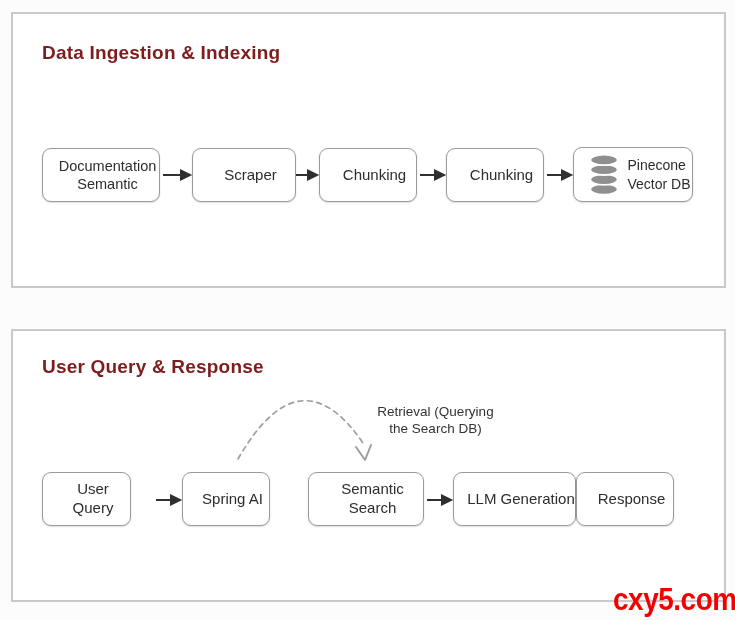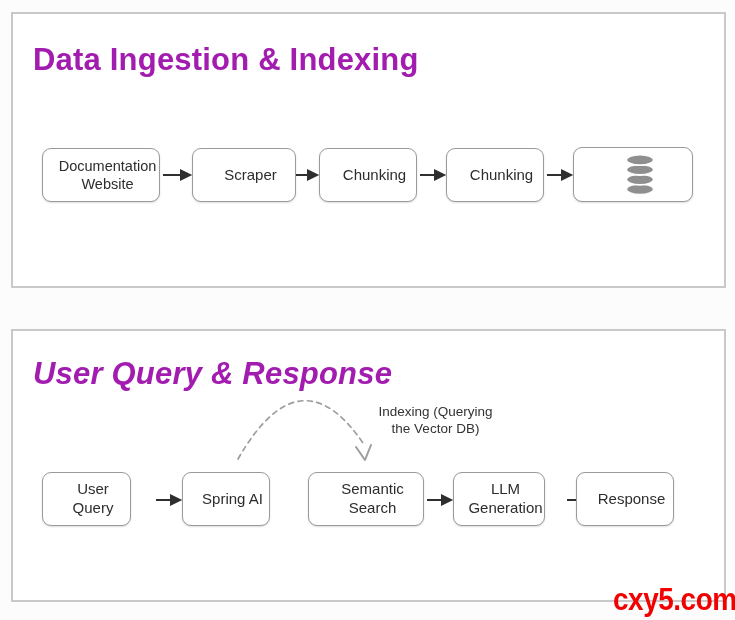--- a/index.html
+++ b/index.html
@@ -7,44 +7,44 @@
     position:relative;width:735px;height:620px;background:#fcfcfc;overflow:hidden;
     font-family:"Liberation Sans",sans-serif;
   }
   .panel{
     position:absolute;left:11px;width:715px;background:#ffffff;
     border:2px solid #c9c9c9;box-sizing:border-box;
   }
   .panel-1{top:12px;height:276px;}
   .panel-2{top:329px;height:273px;}
   .panel-title{
-    position:absolute;left:33px;font-size:31px;font-weight:bold;color:#a21caf;
+    position:absolute;left:42px;font-size:19px;font-weight:bold;color:#7f1d1d;
     letter-spacing:.2px;white-space:nowrap;
   }
   .title-1{top:42px;}
-  .title-2{top:356px;font-style:italic;}
+  .title-2{top:356px;}
   .node{
     position:absolute;background:#ffffff;border:1.5px solid #9a9a9a;border-radius:9px;
     box-sizing:border-box;display:flex;align-items:center;justify-content:center;
     text-align:center;font-size:15px;color:#2d2d2d;line-height:1.25;
     box-shadow:0 1px 2px rgba(0,0,0,.14);
     padding-left:13px;
   }
   .row1{top:148px;height:54px;}
   .row2{top:472px;height:54px;}
   .n-doc{left:42px;width:118px;font-size:14.5px;}
   .n-scraper{left:192px;width:104px;}
   .n-chunk1{left:319px;width:98px;}
   .n-chunk2{left:446px;width:98px;}
   .n-pinecone{left:573px;width:120px;top:147px;height:55px;gap:7px;font-size:14px;}
   .n-pinecone .db-text{text-align:left;line-height:1.3;}
   .n-uq{left:42px;width:89px;}
   .n-spring{left:182px;width:88px;}
   .n-sem{left:308px;width:116px;}
-  .n-llm{left:453px;width:92px;}
+  .n-llm{left:453px;width:123px;}
   .n-resp{left:576px;width:98px;}
   .overlay{position:absolute;left:0;top:0;pointer-events:none;}
   .annotation{
     position:absolute;left:358px;top:403px;width:155px;text-align:center;
     font-size:13.5px;color:#333333;line-height:1.28;
   }
   .watermark{
     position:absolute;left:613px;top:582px;font-size:31px;font-weight:bold;
     color:#f30000;letter-spacing:-.5px;transform:scaleX(.9);transform-origin:left center;
     white-space:nowrap;
@@ -96,45 +96,47 @@
     </g>
 
     <g stroke="#9e9e9e" fill="none" stroke-linecap="round" stroke-linejoin="round">
       <path d="M 238 459 Q 300 351 363 443" stroke-width="1.7" stroke-dasharray="5 4.5"></path>
       <polyline points="356,447 365,460 371,445" stroke-width="2"></polyline>
     </g>
   </svg>
 
   <div class="node row1 n-doc">
     <span><span>Documentation</span><br>
-    <span>Website</span></span>
+    <span>Semantic</span></span>
   </div>
   <div class="node row1 n-scraper">
     <span>Scraper</span>
   </div>
   <div class="node row1 n-chunk1">
     <span>Chunking</span>
   </div>
   <div class="node row1 n-chunk2">
     <span>Chunking</span>
   </div>
   <div class="node row1 n-pinecone">
     <svg width="32" height="44" viewBox="0 0 36 48">
       <g fill="#8f8f8f" stroke="#ffffff" stroke-width="2">
         <ellipse cx="18" cy="40" rx="15.5" ry="6"></ellipse>
         <ellipse cx="18" cy="29" rx="15.5" ry="6"></ellipse>
         <ellipse cx="18" cy="18" rx="15.5" ry="6"></ellipse>
         <ellipse cx="18" cy="7" rx="15.5" ry="6"></ellipse>
       </g>
     </svg>
+    <span class="db-text"><span>Pinecone</span><br>
+    <span>Vector DB</span></span>
   </div>
 
   <div class="annotation">
-    <span>Indexing (Querying</span><br>
-    <span>the Vector DB)</span>
+    <span>Retrieval (Querying</span><br>
+    <span>the Search DB)</span>
   </div>
 
   <div class="node row2 n-uq">
     <span>User Query</span>
   </div>
   <div class="node row2 n-spring">
     <span>Spring AI</span>
   </div>
   <div class="node row2 n-sem">
     <span>Semantic Search</span>

